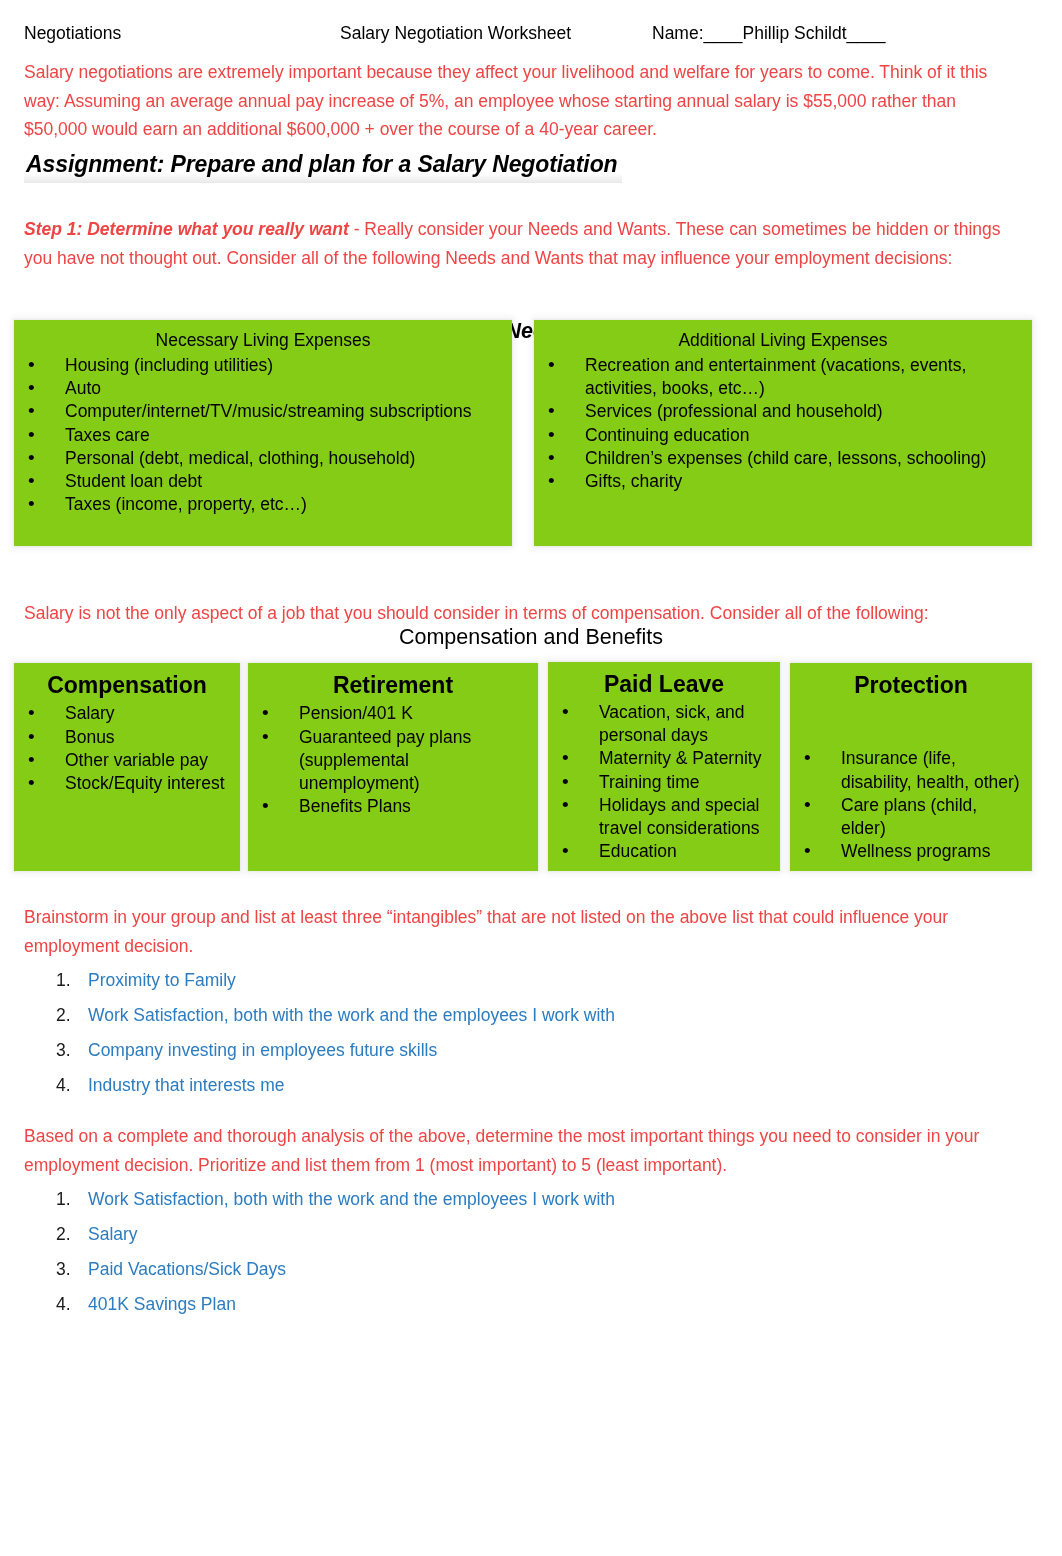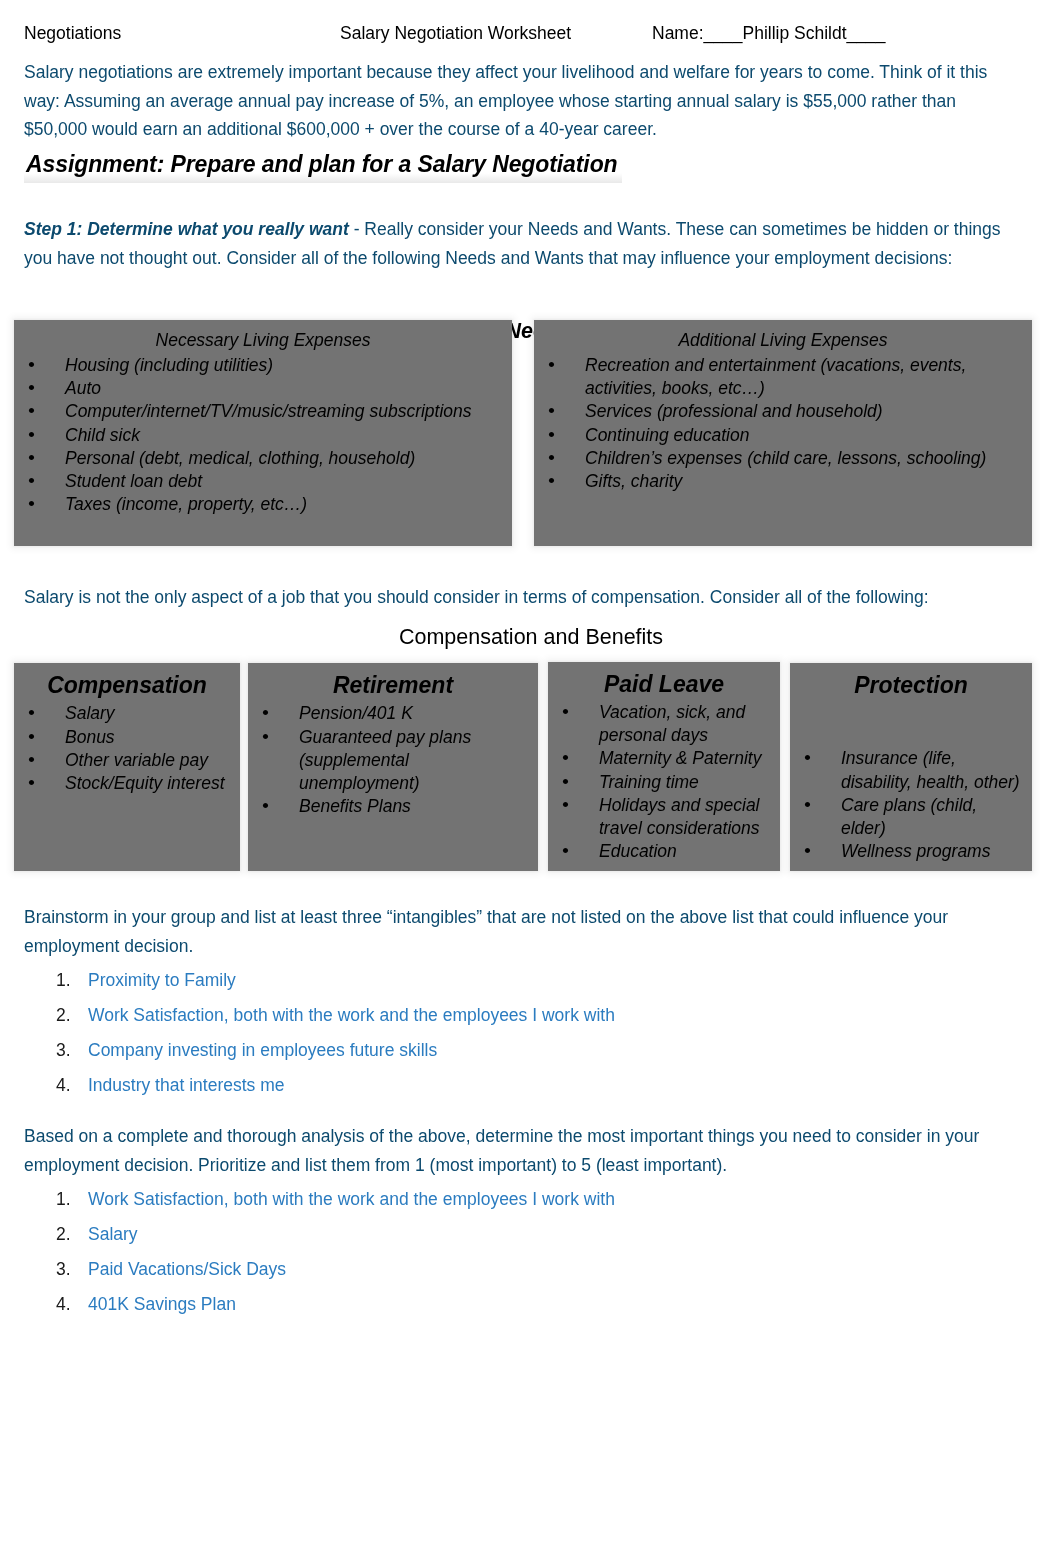--- a/index.html
+++ b/index.html
@@ -38,21 +38,21 @@
   }
   .doc-header .hdr-left { position: absolute; left: 0; top: 0; }
   .doc-header .hdr-mid  { position: absolute; left: 316px; top: 0; }
   .doc-header .hdr-right{ position: absolute; left: 628px; top: 0; }
 
   
   .body-para {
     position: absolute;
     font-size: 17.5px;
     line-height: 28.5px;
-    color: #0c4a6e;
+    color: #ef4444;
     text-align: left;
   }
 
   
   .assignment-heading {
     position: absolute;
     left: 24px;
     top: 148px;
     font-size: 23px;
     font-weight: bold;
@@ -77,24 +77,23 @@
   .center-heading.bolditalic { font-weight: bold; font-style: italic; margin-top: 37px; }
 
   
   .tbl {
     position: absolute;
     display: flex;
     align-items: stretch;
   }
   .cell {
     position: relative;
-    background: #737373;
+    background: #84cc16;
     box-shadow: 0 0 7px 3px rgba(0,0,0,0.055), 0 0 2px 1px rgba(0,0,0,0.045);
     padding: 6px 8px 8px 8px;
-    font-style: italic;
   }
   .cell-title {
     text-align: center;
     font-size: 17.5px;
     line-height: 25px;
     margin: 2px 0 1px 0;
   }
   .cell-title.big {
     font-size: 23px;
     font-weight: bold;
@@ -166,40 +165,40 @@
 
   <div class="center-heading bolditalic" style="top:279px;">Checklist of Needs and Wants</div>
 
   <div class="tbl" style="left:14px; top:320px; width:1018px;">
     <div class="cell" style="width:498px; min-height:226px;">
       <div class="cell-title">Necessary Living Expenses</div>
       <ul class="bullets">
         <li>Housing (including utilities)</li>
         <li>Auto</li>
         <li>Computer/internet/TV/music/streaming subscriptions</li>
-        <li>Child sick</li>
+        <li>Taxes care</li>
         <li>Personal (debt, medical, clothing, household)</li>
         <li>Student loan debt</li>
         <li>Taxes (income, property, etc…)</li>
       </ul>
     </div>
     <div style="width:22px;"></div>
     <div class="cell" style="width:498px; min-height:226px;">
       <div class="cell-title">Additional Living Expenses</div>
       <ul class="bullets">
         <li style="white-space:normal;">Recreation and entertainment (vacations, events, activities, books, etc…)</li>
         <li>Services (professional and household)</li>
         <li>Continuing education</li>
         <li>Children’s expenses (child care, lessons, schooling)</li>
         <li>Gifts, charity</li>
       </ul>
     </div>
   </div>
 
-  <div class="body-para" style="left:24px; top:583px; width:1000px;">Salary is not the only aspect of a job that you should consider in terms of compensation.  Consider all of the following:</div>
+  <div class="body-para" style="left:24px; top:599px; width:1000px;">Salary is not the only aspect of a job that you should consider in terms of compensation.  Consider all of the following:</div>
 
   <div class="center-heading" style="top:622px;">Compensation and Benefits</div>
 
   <div class="tbl" style="left:14px; top:662px; width:1018px; align-items:flex-end;">
 
     <div class="cell" style="width:226px; min-height:208px;">
       <div class="cell-title big">Compensation</div>
       <ul class="bullets">
         <li>Salary</li>
         <li>Bonus</li>

